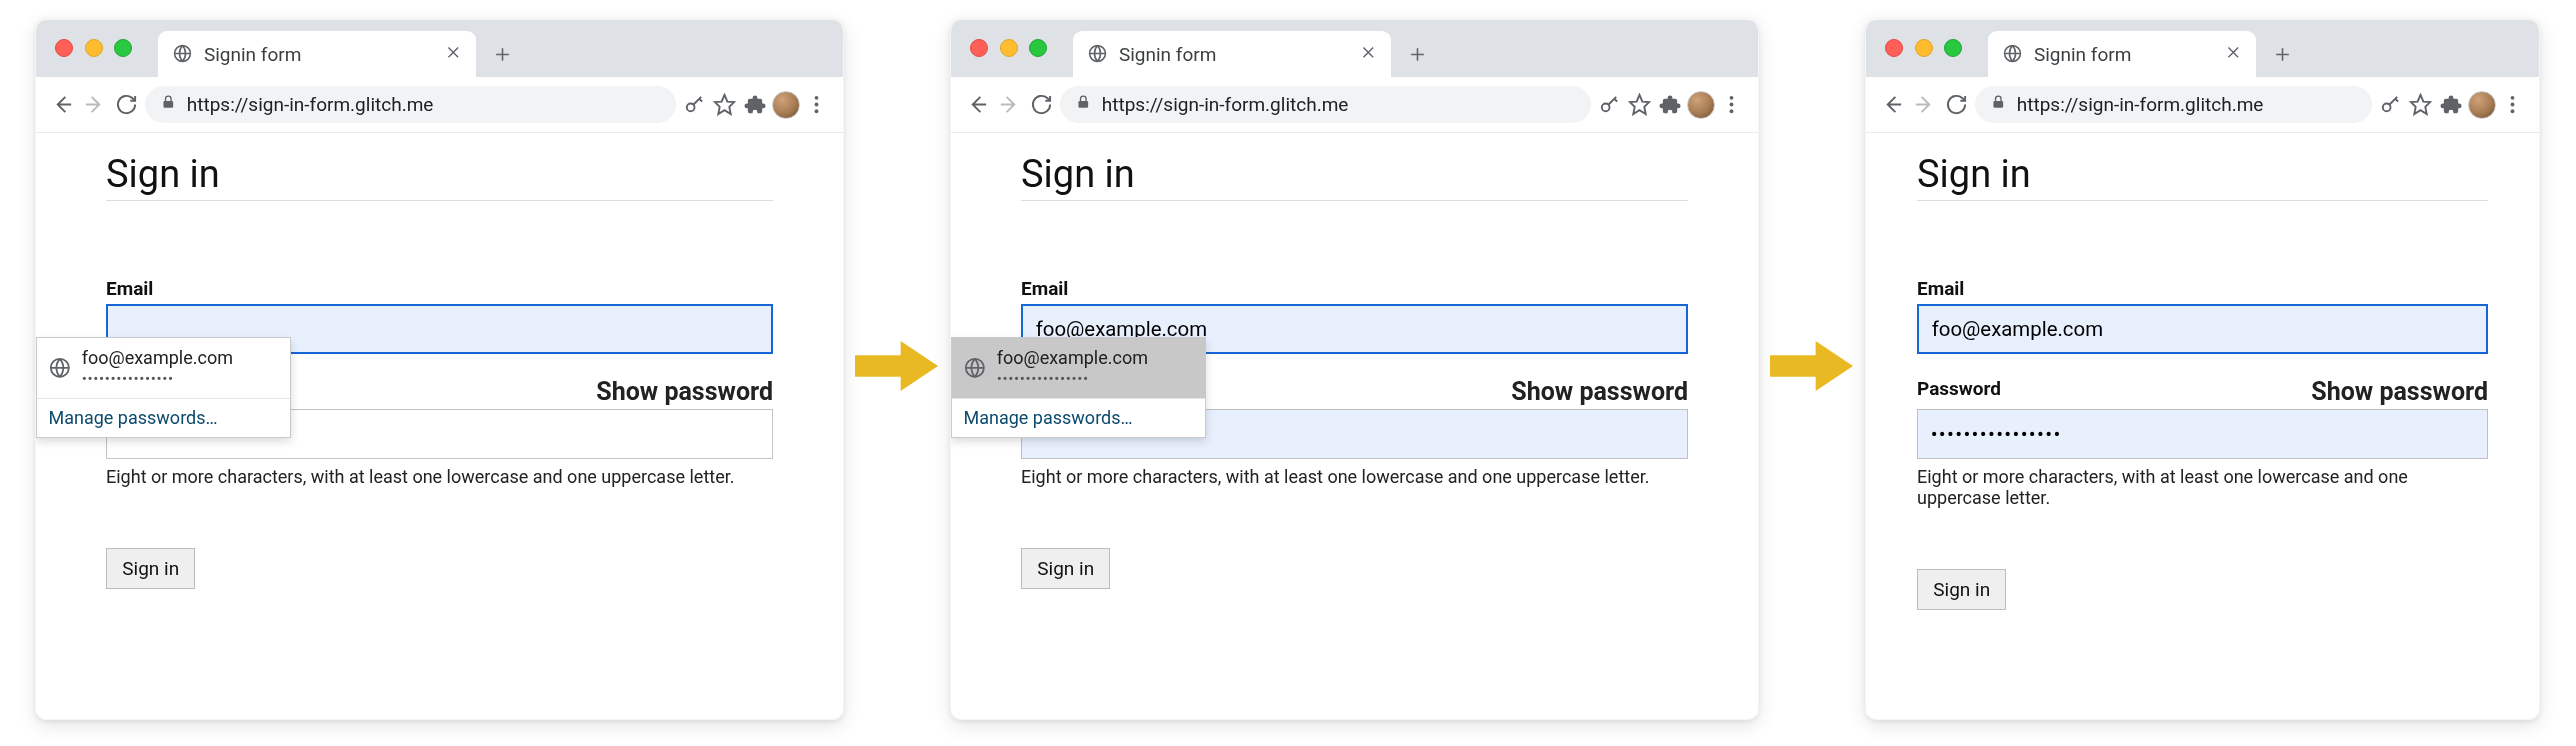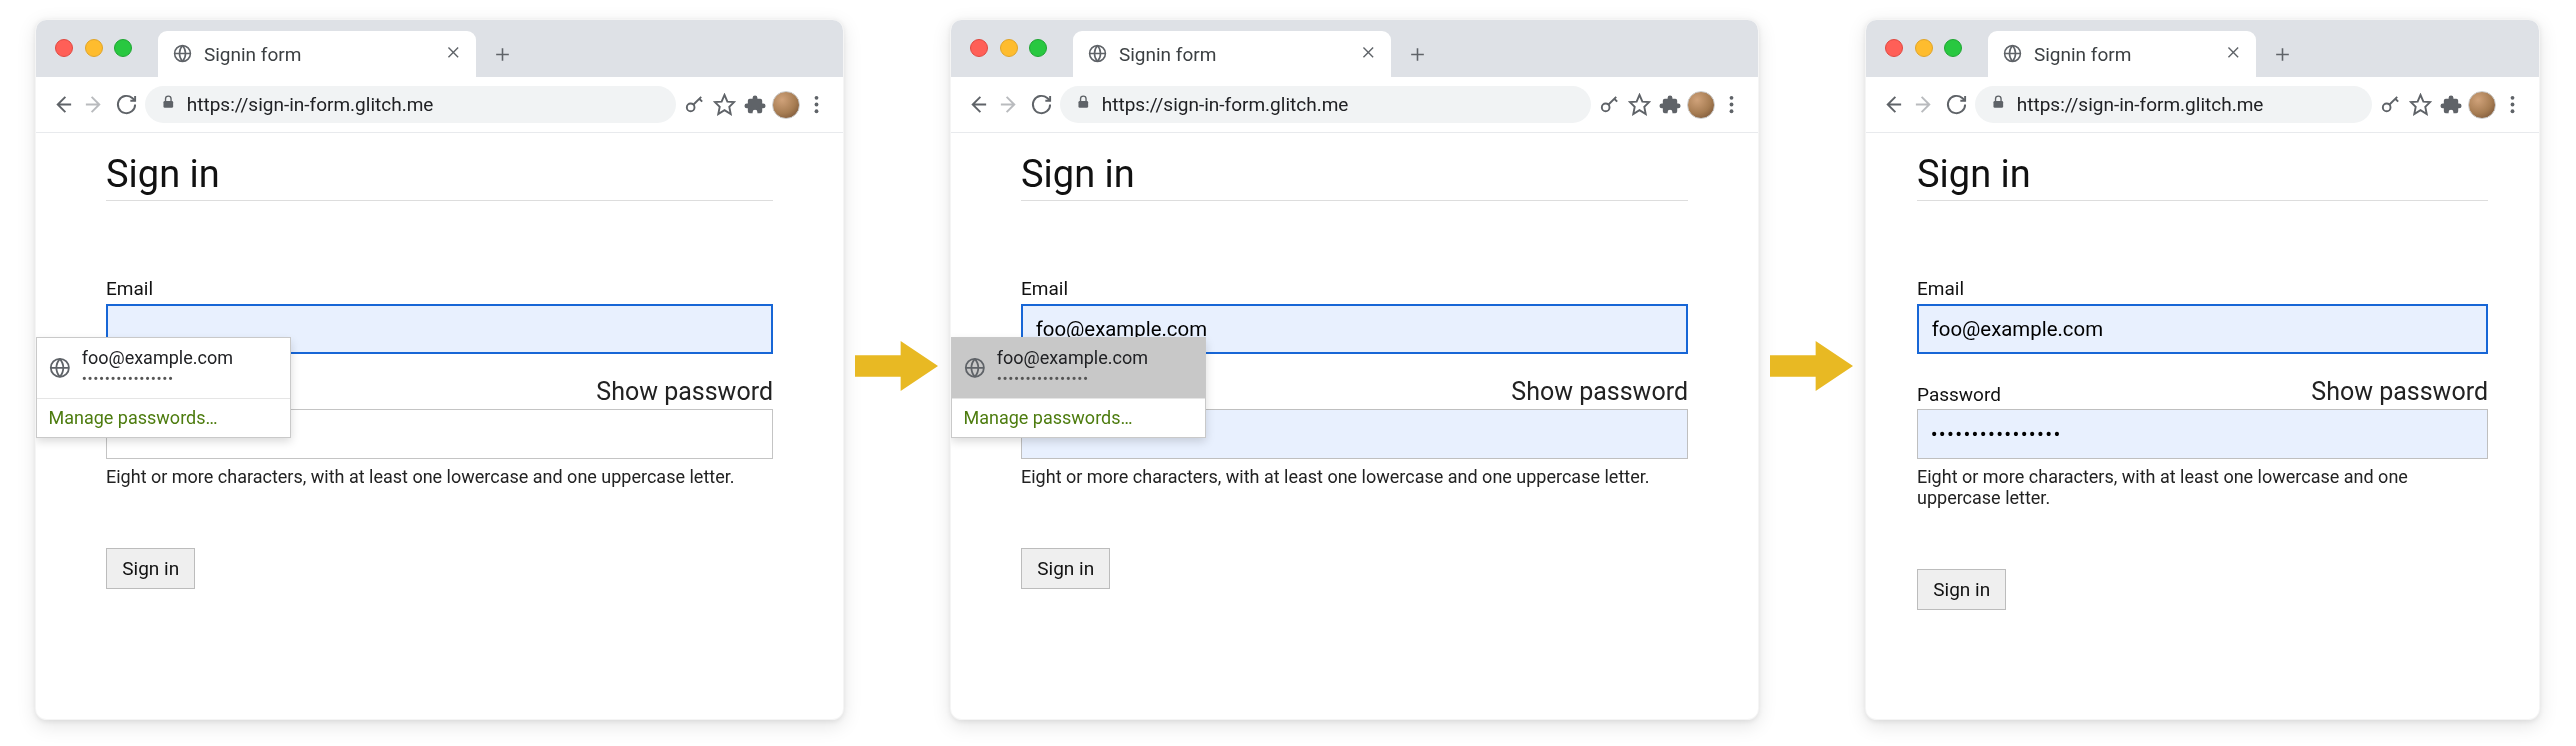--- a/index.html
+++ b/index.html
@@ -140,21 +140,22 @@
     padding-bottom: 3.8px;
     border-bottom: 0.6px solid #ddd;
     margin-bottom: 76px;
   }
   .label {
     font-size: 19px;
     color:#111;
     margin-bottom: 3.8px;
     display:flex;
     justify-content: space-between;
-    align-items: flex-end;
+    align-items: flex-start;
+    font-weight: bold;
   }
   .field-row { margin-bottom: 23px; }
   .input {
     width: 100%;
     height: 50px;
     border: 1.3px solid #c4c4c4;
     font-size: 20.4px;
     padding: 0 12.7px;
     outline: none;
     font-family: inherit;
@@ -201,21 +202,21 @@
     align-items:center;
     gap: 11.5px;
     padding: 9px 11.5px;
     font-size: 18px;
     color:#202124;
   }
   .af-item.highlight { background:#c8c8c8; }
   .af-item .af-text { display:flex; flex-direction:column; line-height:1.25; }
   .af-dots { color:#555; letter-spacing:0.6px; font-size:15.3px; }
   .af-divider { height:0.6px; background:#e5e5e5; }
-  .af-manage { padding: 9px 11.5px; font-size:18px; color:#4d7c0f; cursor:pointer; }
+  .af-manage { padding: 9px 11.5px; font-size:18px; color:#0c4a6e; cursor:pointer; }
 
   .globe-ic {
     width:21.7px; height:21.7px; color:#5f6368;
   }
 
   
   .arrow {
     position:absolute;
     width: 83px;
     height: 64px;

